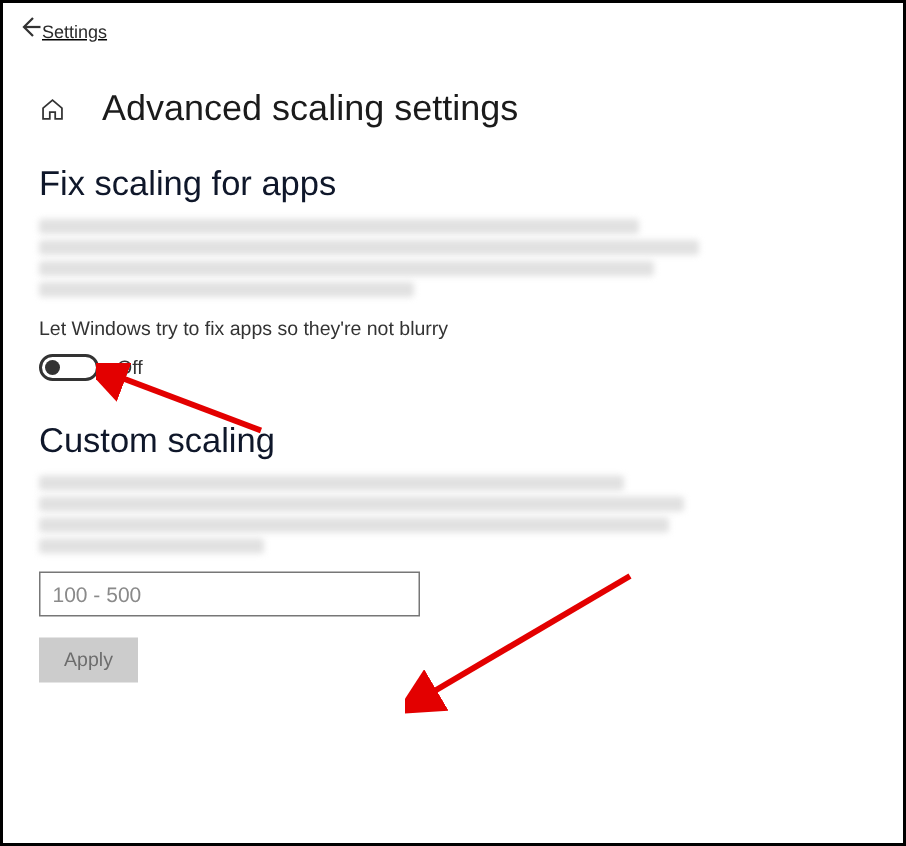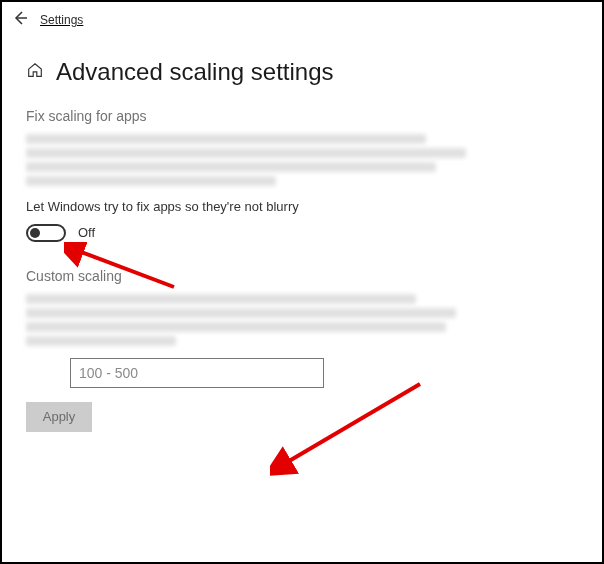--- a/index.html
+++ b/index.html
@@ -1,32 +1,32 @@
 <!DOCTYPE html>
 <html><head>
 <meta charset="utf-8">
 <style>
   * { box-sizing: border-box; margin: 0; padding: 0; font-family: "Segoe UI", sans-serif; }
   body { background: #fff; width: 604px; height: 564px; position: relative; border: 2px solid #000; }
-  .header { display: flex; align-items: center; padding: 8px 10px; gap: 12px; text-decoration: underline; }
+  .header { display: flex; align-items: center; padding: 8px 10px; gap: 0; text-decoration: underline; }
   .back-icon { width: 16px; height: 16px; cursor: pointer; }
   .header-title { font-size: 12px; color: #2b2b2b; }
   .content { padding: 10px 24px 18px 24px; }
-  .title-row { display: flex; align-items: center; gap: 12px; margin: 10px 0 22px 0; }
+  .title-row { display: flex; align-items: flex-end; gap: 24px; margin: 10px 0 22px 0; }
   .home-icon { width: 18px; height: 18px; }
   .page-title { font-size: 24px; font-weight: 400; color: #1b1b1b; }
-  .section-heading { font-size: 14px; font-weight: 400; color: #737373; margin: 8px 0 10px 0; }
+  .section-heading { font-size: 23px; font-weight: 400; color: #0f172a; margin: 8px 0 10px 0; }
   .blurred-block { margin: 6px 0 12px 0; }
   .blurred-line { height: 10px; border-radius: 2px; margin: 4px 0; background: #d7d7d7; filter: blur(2px); opacity: 0.75; }
   .setting-label { font-size: 13px; color: #333; margin: 6px 0 8px 0; line-height: 1.35; max-width: 430px; }
   .toggle-row { display: flex; align-items: center; gap: 12px; margin-bottom: 26px; }
   .toggle { width: 40px; height: 18px; border: 2px solid #333; border-radius: 10px; position: relative; background: #fff; cursor: pointer; }
   .toggle-knob { position: absolute; left: 2px; top: 2px; width: 10px; height: 10px; background: #333; border-radius: 50%; }
   .toggle-state { font-size: 13px; color: #333; }
-  .input-box { width: 254px; height: 30px; border: 1px solid #777; font-size: 14px; padding: 0 8px; color: #333; margin-left: 44px; }
+  .input-box { width: 254px; height: 30px; border: 1px solid #777; font-size: 14px; padding: 0 8px; color: #333; }
   .input-box::placeholder { color: #8a8a8a; }
   .apply-btn { margin-top: 14px; width: 66px; height: 30px; background: #ccc; border: none; font-size: 13px; color: #6d6d6d; cursor: default; }
   
   .arrow { position: absolute; pointer-events: none; }
 </style>
 </head>
 <body>
 
 <div class="header">
   <span>

